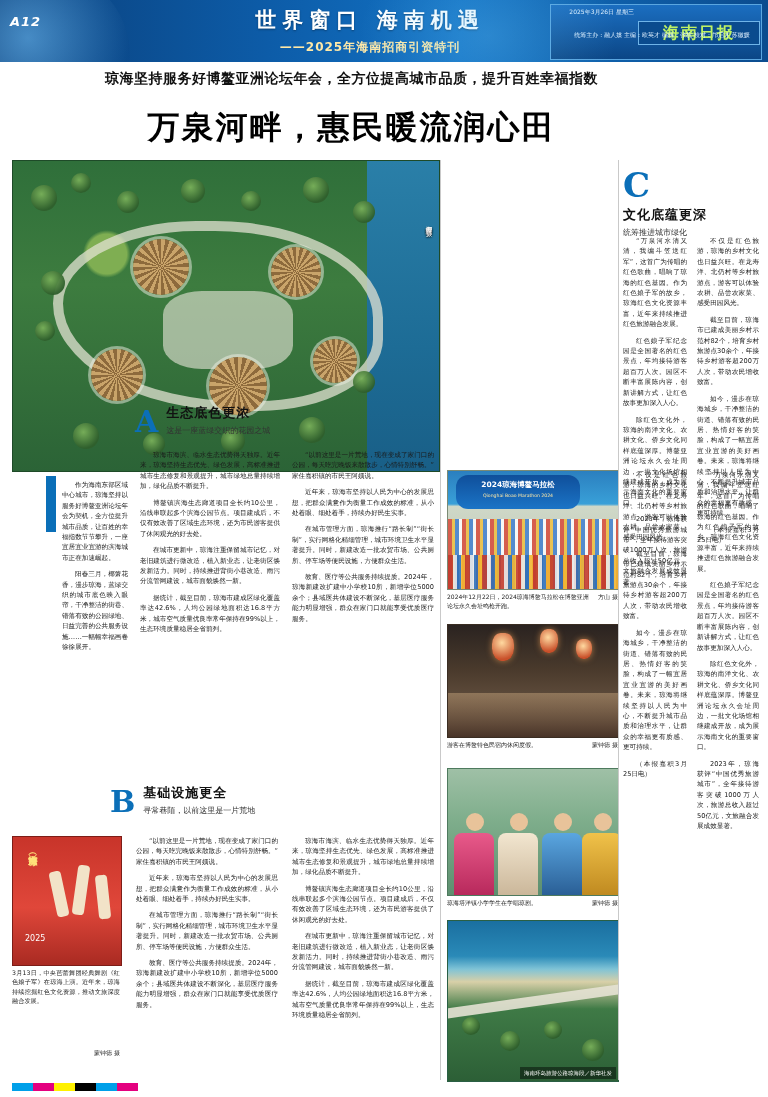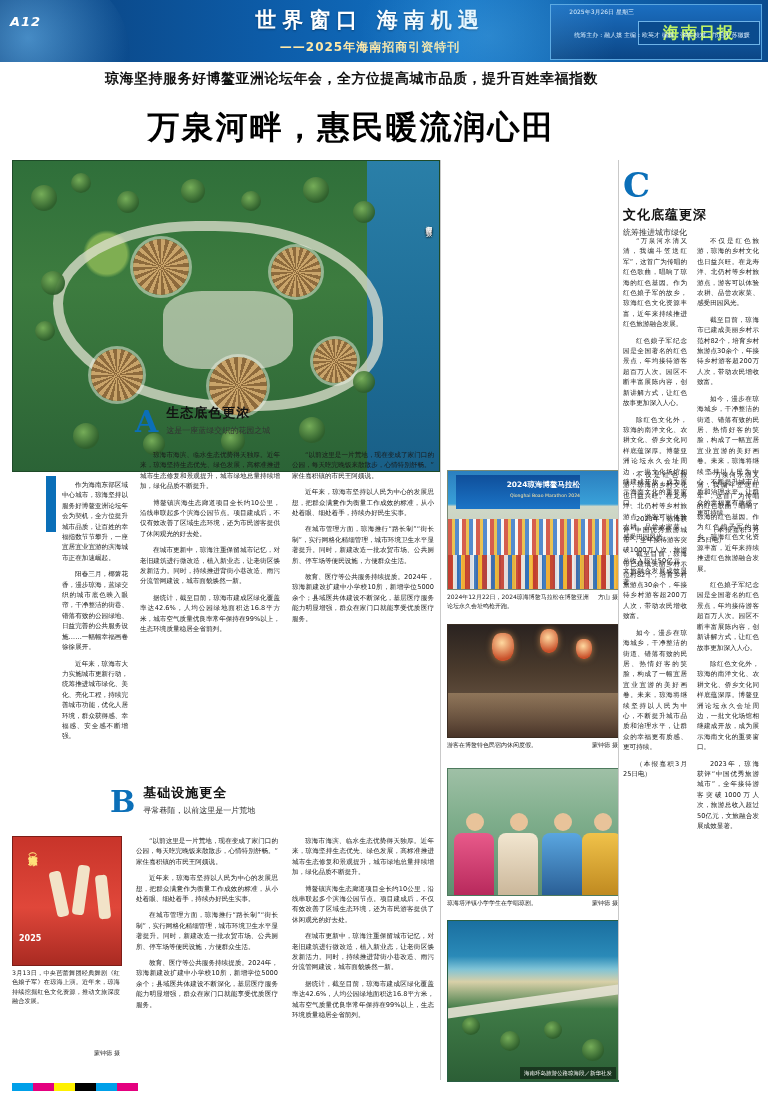--- a/index.html
+++ b/index.html
@@ -154,21 +154,21 @@
 
   
   .photo-marathon{
     position:absolute;left:447px;top:470px;width:170px;height:118px;
     background:linear-gradient(180deg,#2b7fbf 0%,#39a0d8 28%,#cfd8c8 30%,#b9c2ae 100%);
     overflow:hidden;border:1px solid #7b8a74;
   }
   .mar-arch{
     position:absolute;left:8px;top:4px;width:124px;height:34px;
     background:linear-gradient(180deg,#0f4f9b,#1b74c6);
-    border-radius:0;color:#fff;text-align:right;
+    border-radius:12px;color:#fff;text-align:center;
     font-size:7.5px;font-weight:bold;padding-top:5px;box-sizing:border-box;
     line-height:10px;
   }
   .mar-arch .en{font-size:4.6px;font-weight:normal;color:#ffe9a8;}
   .mar-crowd{
     position:absolute;left:0;bottom:0;width:170px;height:70px;
     background:
       repeating-linear-gradient(90deg,#d84a3a 0 4px,#f0c040 4px 7px,#3f7fd0 7px 11px,#ffffff 11px 14px);
     opacity:.85;
   }
@@ -229,21 +229,21 @@
     position:absolute;left:12px;top:836px;width:108px;height:128px;
     background:linear-gradient(180deg,#c8342a 0%,#e0473a 55%,#a92a22 100%);
     overflow:hidden;border:1px solid #7d1d17;
   }
   .sport-text{
     position:absolute;left:4px;top:12px;width:22px;color:#ffe27a;font-size:9px;
     line-height:12px;writing-mode:vertical-rl;font-weight:bold;
     font-family:"DejaVu Serif","Liberation Serif",serif;
   }
   .sport-year{
-    position:absolute;left:6px;bottom:22px;color:#fff;font-size:8px;font-weight:bold;margin-top:8px;
+    position:absolute;left:12px;bottom:22px;color:#fff;font-size:8px;font-weight:normal;margin-top:8px;
   }
   .sport-fig{position:absolute;border-radius:4px;background:#f2e3c8;}
 
   .sport-cap{
     position:absolute;left:12px;top:968px;width:108px;font-size:6.2px;line-height:9.4px;
     color:#1a1a1a;text-align:justify;
   }
 
   
   .footbar{
@@ -329,21 +329,20 @@
     <div class="letter">C</div>
     <div class="stitle" style="margin-top:4px;">文化底蕴更深</div>
     <div class="ssub">统筹推进城市绿化</div>
   </div>
 
   <div class="dropcap-box"></div>
 
   <div class="col serif" style="left:62px;top:480px;width:66px;height:350px;">
       <p>作为海南东部区域中心城市，琼海坚持以服务好博鳌亚洲论坛年会为契机，全方位提升城市品质，让百姓的幸福指数节节攀升，一座宜居宜业宜游的滨海城市正在加速崛起。</p>
       <p>阳春三月，椰箫花香，漫步琼海，蓝绿交织的城市底色映入眼帘，干净整洁的街巷、错落有致的公园绿地、日益完善的公共服务设施……一幅幅幸福画卷徐徐展开。</p>
-      <p>近年来，琼海市大力实施城市更新行动，统筹推进城市绿化、美化、亮化工程，持续完善城市功能，优化人居环境，群众获得感、幸福感、安全感不断增强。</p>
     </div>
 
   <div class="col" style="left:140px;top:450px;width:140px;height:380px;">
       <p>琼海市海滨、临水生态优势得天独厚。近年来，琼海坚持生态优先、绿色发展，高标准推进城市生态修复和景观提升，城市绿地总量持续增加，绿化品质不断提升。</p>
       <p>博鳌镇滨海生态廊道项目全长约10公里，沿线串联起多个滨海公园节点。项目建成后，不仅有效改善了区域生态环境，还为市民游客提供了休闲观光的好去处。</p>
       <p>在城市更新中，琼海注重保留城市记忆，对老旧建筑进行微改造，植入新业态，让老街区焕发新活力。同时，持续推进背街小巷改造、雨污分流管网建设，城市面貌焕然一新。</p>
       <p>据统计，截至目前，琼海市建成区绿化覆盖率达42.6%，人均公园绿地面积达16.8平方米，城市空气质量优良率常年保持在99%以上，生态环境质量稳居全省前列。</p>
     </div>
 
   <div class="col" style="left:292px;top:450px;width:142px;height:380px;">

